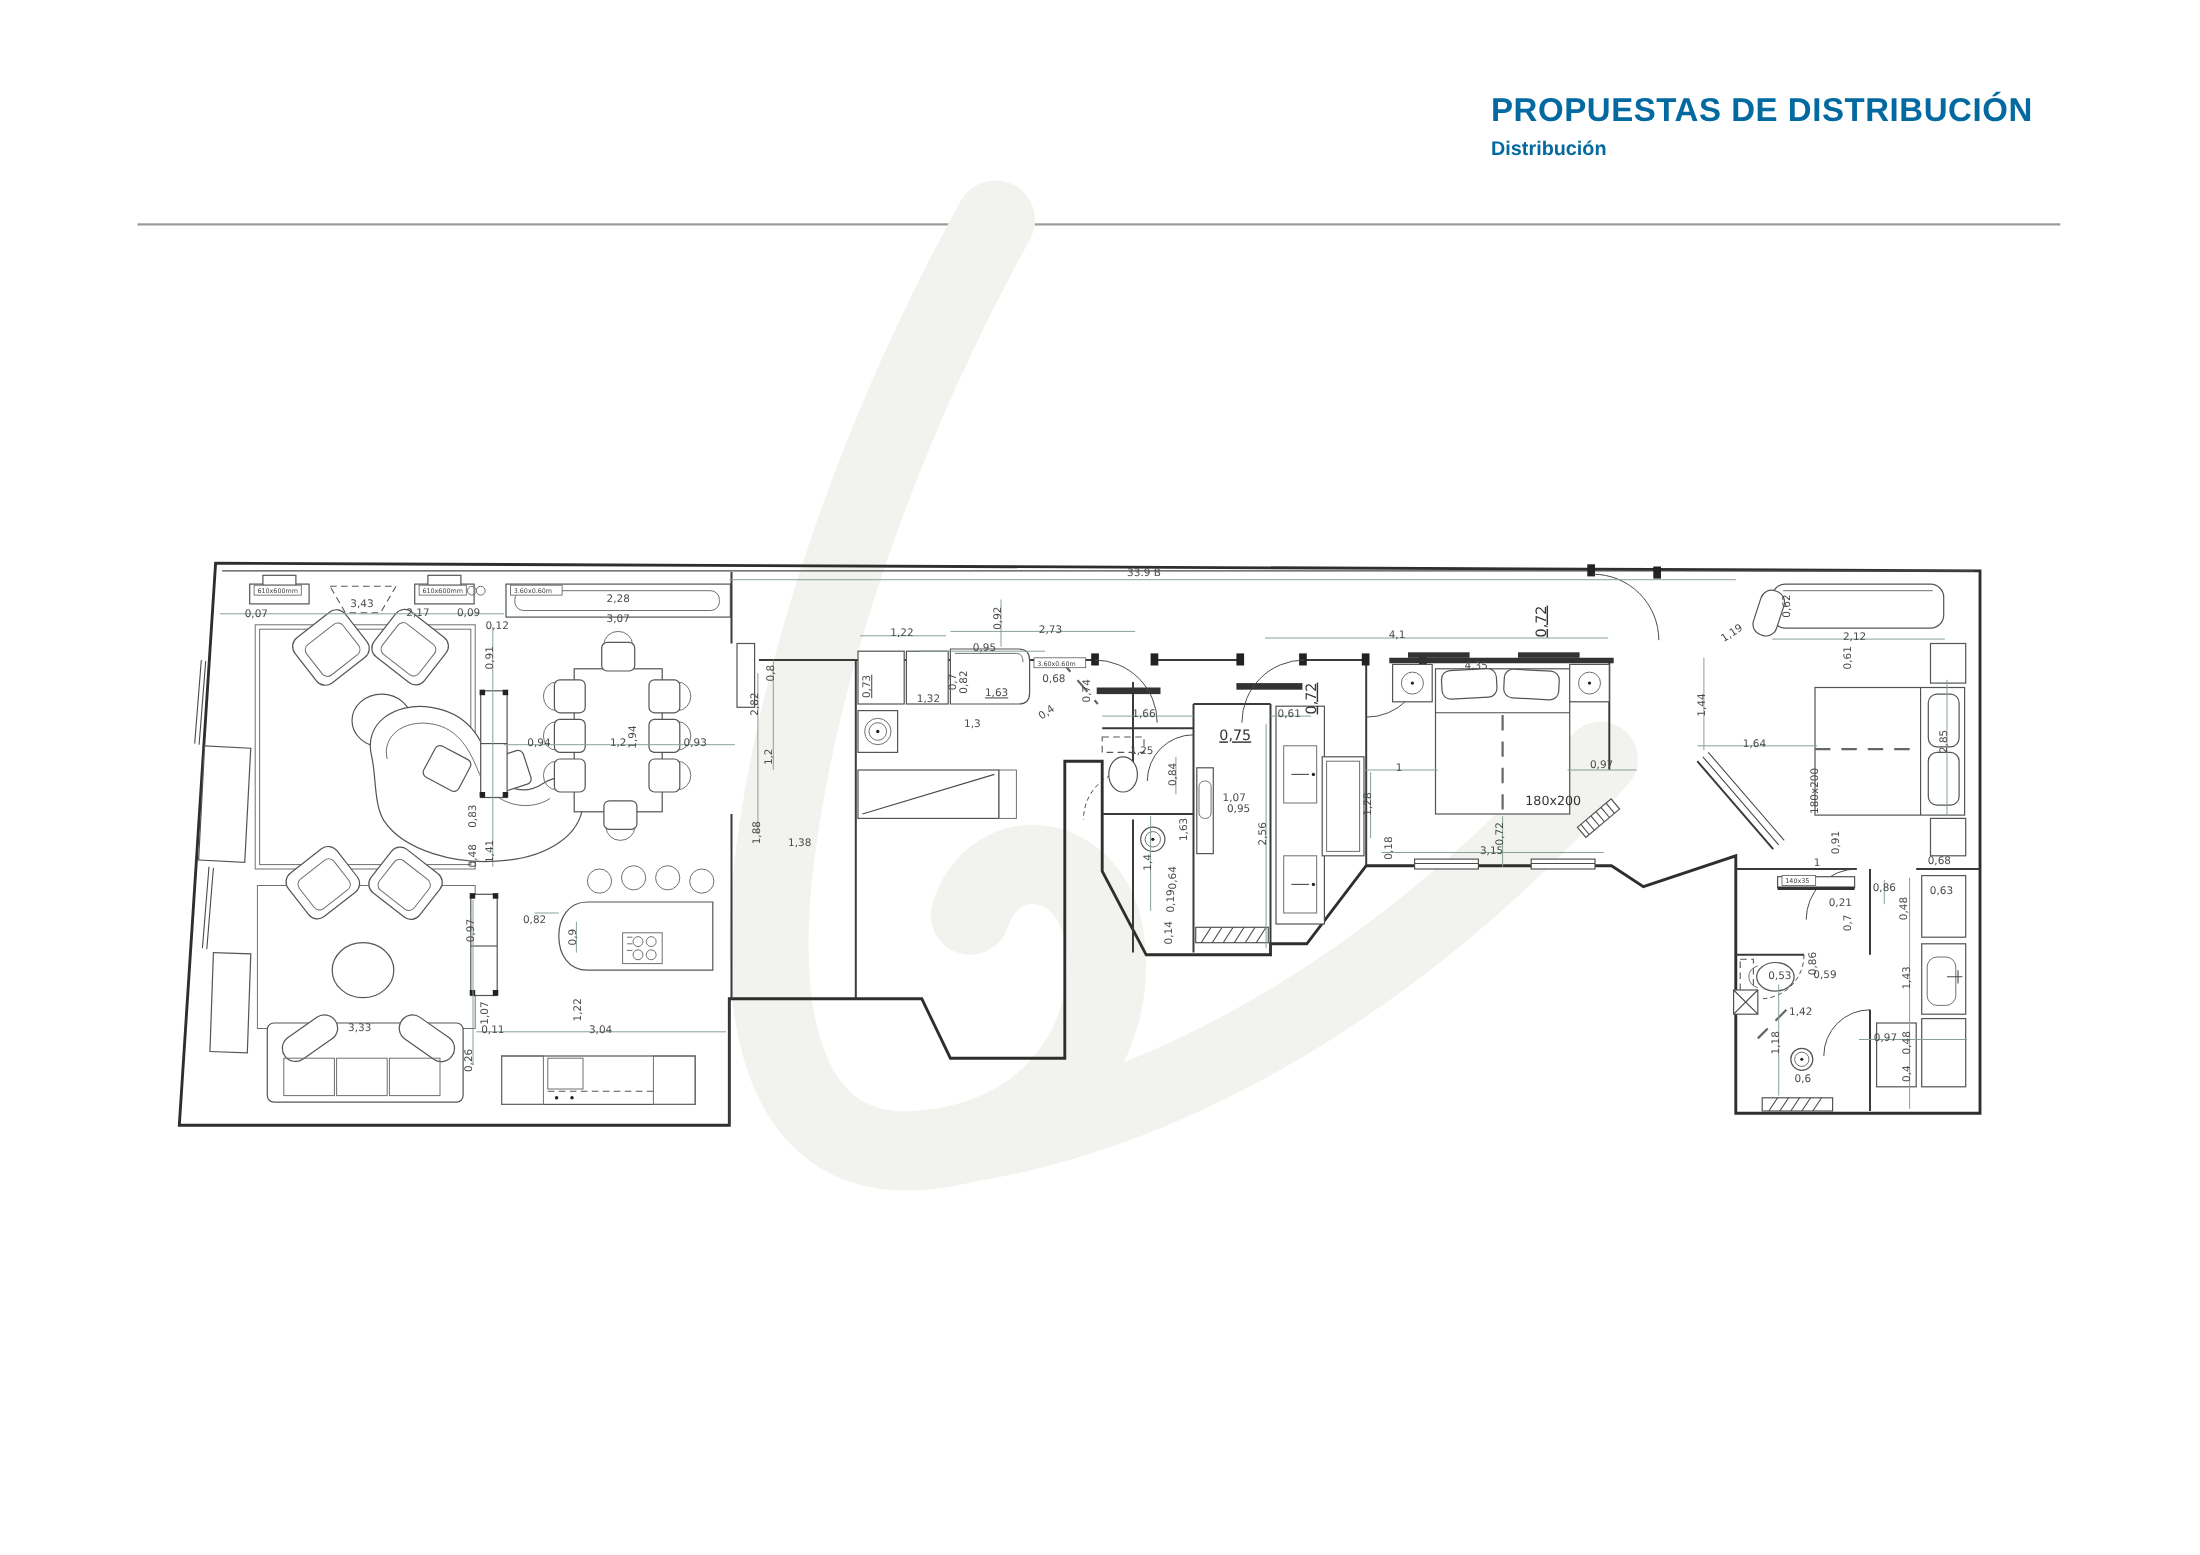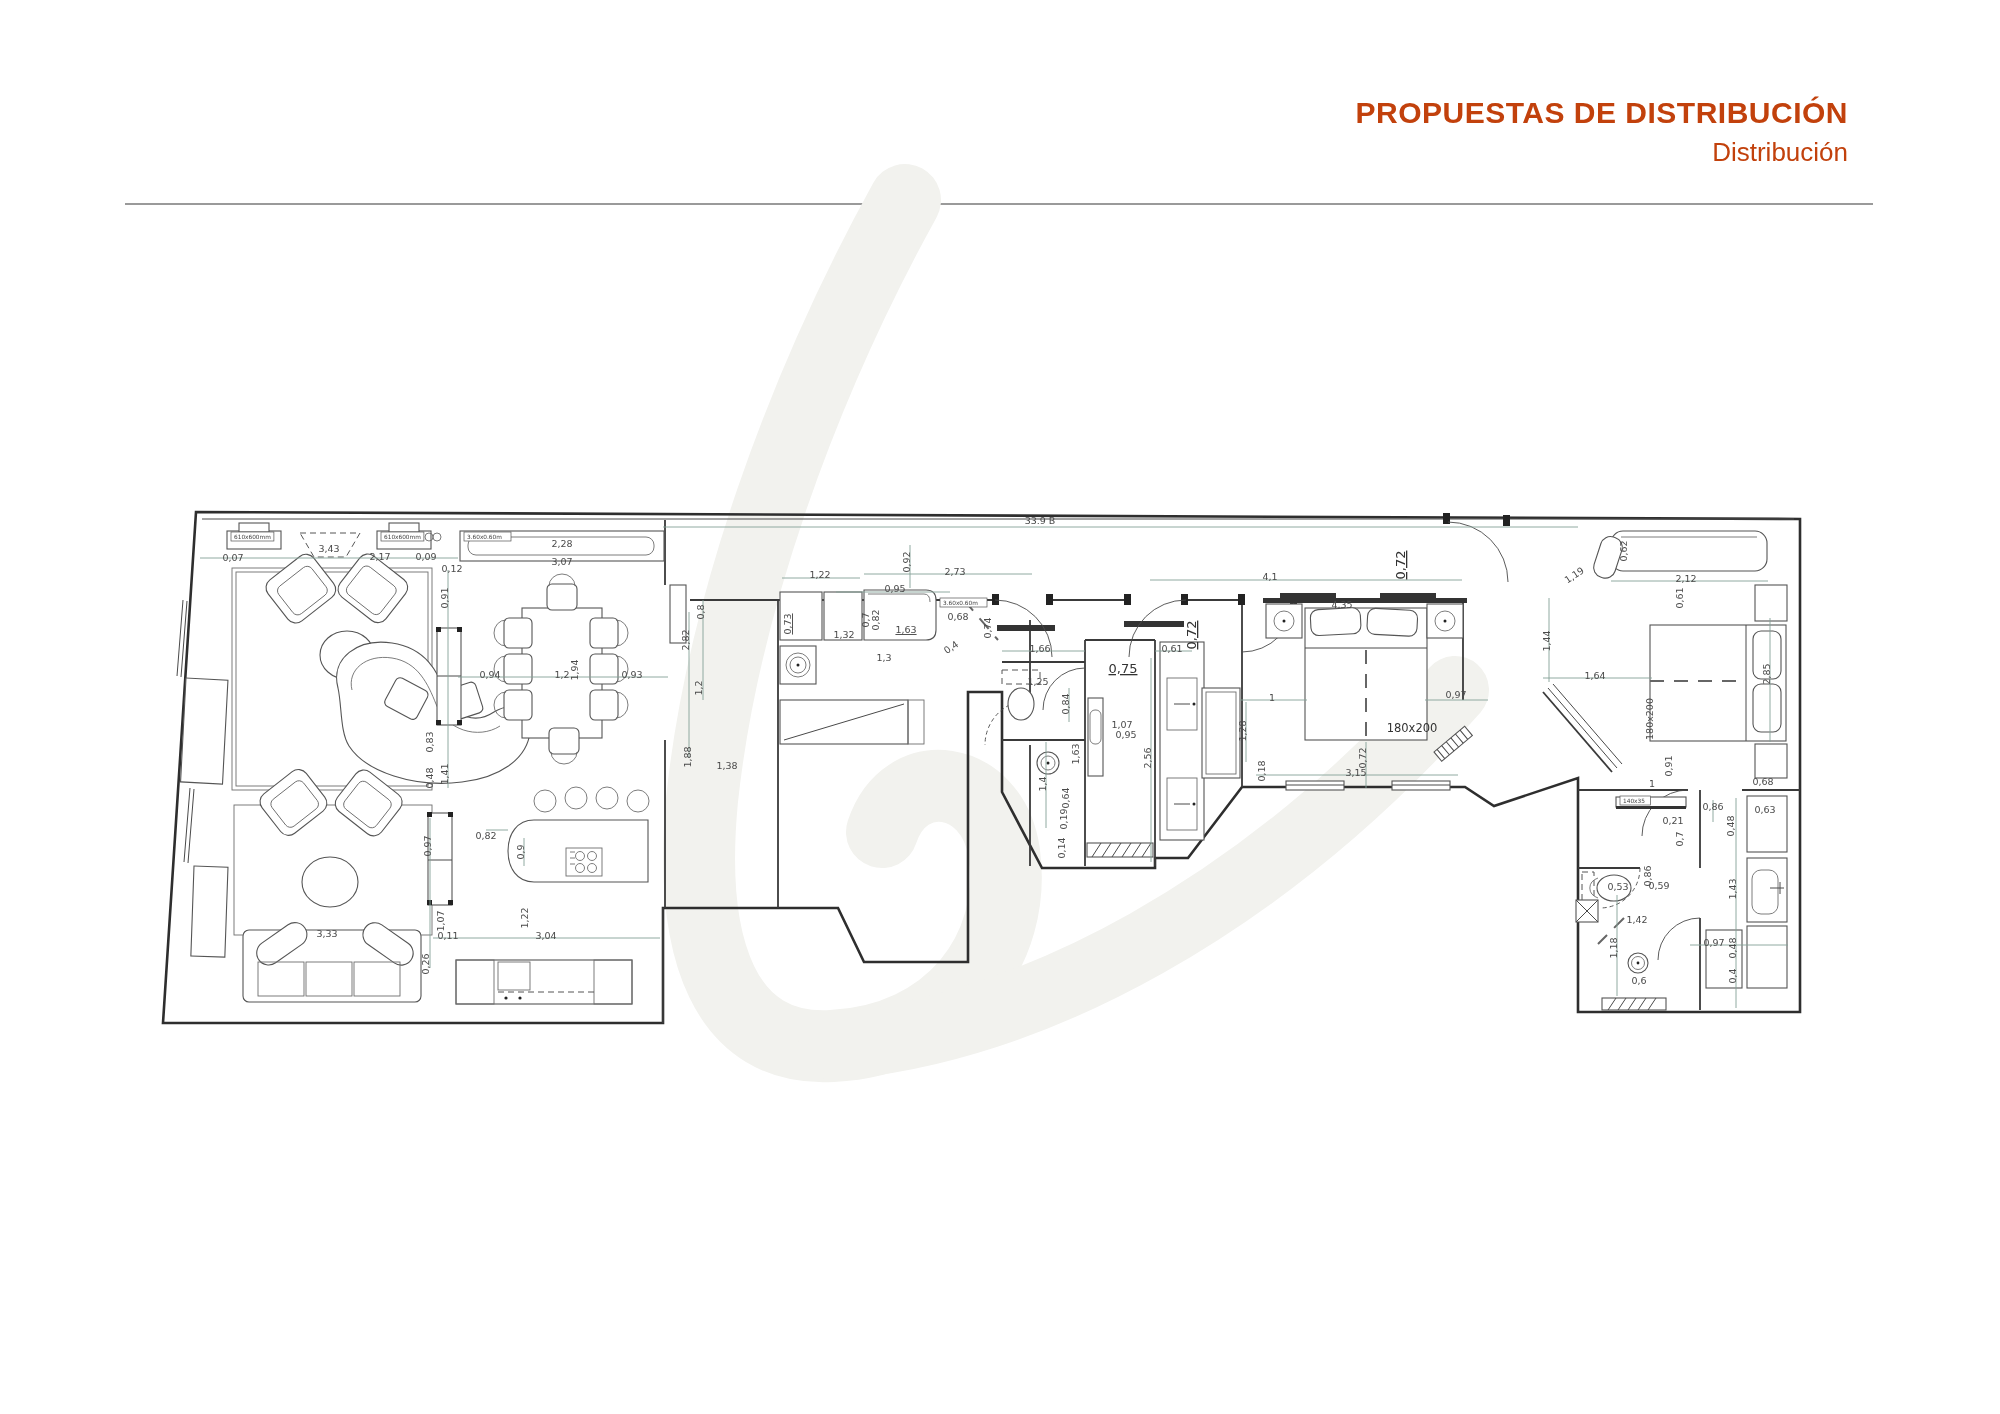--- a/index.html
+++ b/index.html
@@ -1,20 +1,20 @@
 <!DOCTYPE html>
 <html><head>
 <meta charset="utf-8">
 <style>
   html,body{margin:0;padding:0;background:#ffffff;}
   #page{position:relative;width:2000px;height:1414px;background:#ffffff;overflow:hidden;
         font-family:"Liberation Sans", sans-serif;}
-  .header{position:absolute;top:96px;right:152px;text-align:right;color:#c2410c;}
+  .header{position:absolute;top:84px;right:152px;text-align:left;color:#0369a1;}
   .header .title{font-size:30px;font-weight:600;letter-spacing:.5px;line-height:1.15;}
-  .header .subtitle{font-size:26px;font-weight:400;margin-top:6px;}
+  .header .subtitle{font-size:18px;font-weight:700;margin-top:6px;}
   .rule{position:absolute;top:203px;left:125px;width:1748px;height:2px;background:#9a9a9a;}
   svg{position:absolute;top:0;left:0;}
   
   .wall{stroke:#2e2e2e;stroke-width:2.6;fill:none;stroke-linejoin:miter;}
   .wall2{stroke:#3a3a3a;stroke-width:1.8;fill:none;}
   .thin{stroke:#4a4a4a;stroke-width:1;fill:none;}
   .furn{stroke:#555;stroke-width:1.1;fill:#ffffff;}
   .furnl{stroke:#6e6e6e;stroke-width:.9;fill:none;}
   .dash{stroke:#555;stroke-width:1;fill:none;stroke-dasharray:6 4;}
   .dashbig{stroke:#666;stroke-width:2;fill:none;stroke-dasharray:14 10;}

